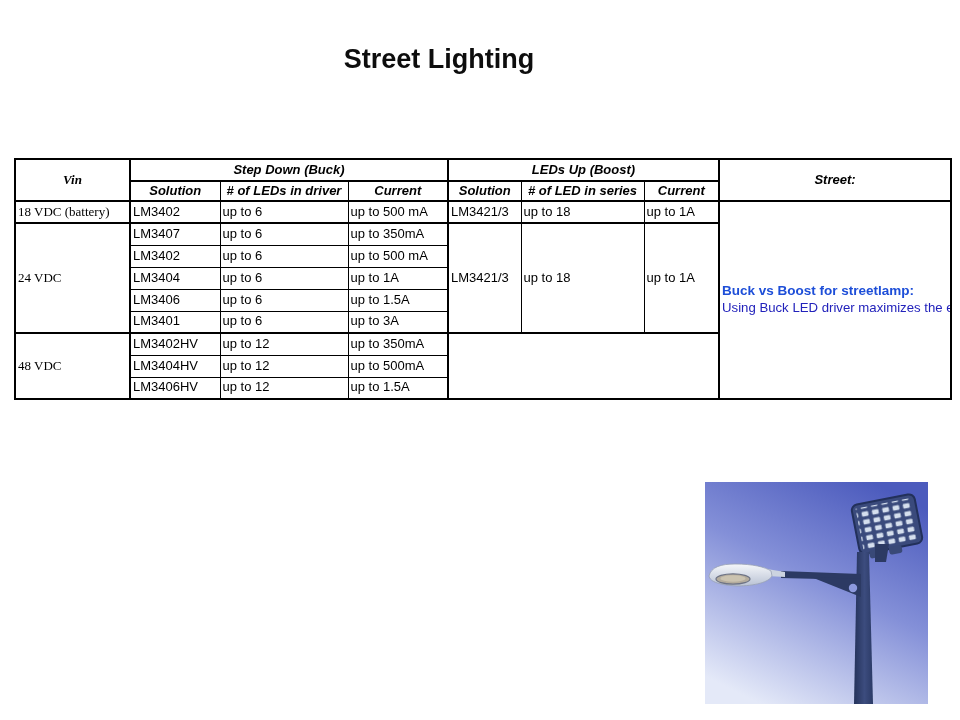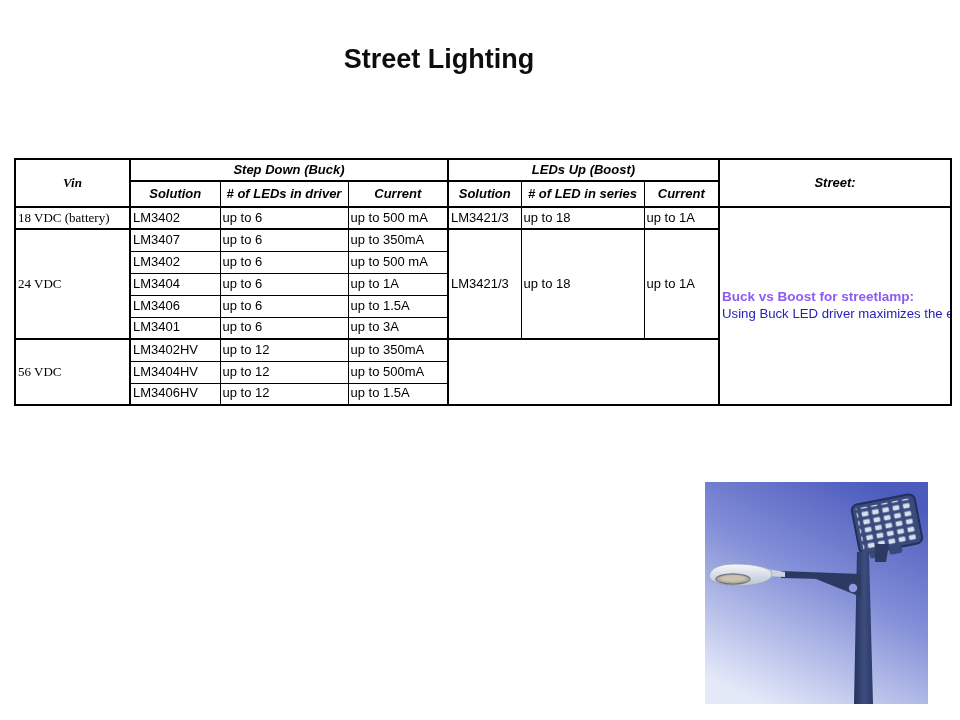--- a/index.html
+++ b/index.html
@@ -17,28 +17,28 @@
     border:2px solid #000;
   }
   .sol-table th,.sol-table td{
     border:1px solid #000;
     font-size:13px;line-height:1.15;
     padding:1px 2px;vertical-align:middle;
     overflow:hidden;white-space:nowrap;
   }
   .sol-table th{font-weight:bold;font-style:italic;}
   .hrow1{height:22px;}
-  .hrow2{height:26px;}
+  .hrow2{height:20px;}
   .drow{height:22px;}
   .bB2{border-bottom-width:2px !important;}
   .bL2{border-left-width:2px !important;}
   .bR2{border-right-width:2px !important;font-family:Liberation Serif, serif;}
   .cur{text-align:left;padding-left:3px;}
   .notes-cell{white-space:normal;padding:2px 3px;}
-  .notes-head{font-weight:bold;font-size:13.5px;color:#8b5cf6;margin-bottom:1px;}
+  .notes-head{font-weight:bold;font-size:13.5px;color:#1d4ed8;margin-bottom:1px;}
   .notes-body{color:#2222bb;font-size:13.2px;line-height:1.4;}
   .photo{
     position:absolute;left:705px;top:482px;width:223px;height:222px;
   }
   .photo svg{display:block;width:223px;height:222px;}
 </style>
 </head>
 <body>
 
 <div class="slide-title">Street Lighting</div>
@@ -108,21 +108,21 @@
     <td>up to 6</td>
     <td class="cur">up to 1.5A</td>
   </tr>
   <tr class="drow">
     <td class="bB2">LM3401</td>
     <td class="bB2">up to 6</td>
     <td class="bB2 cur">up to 3A</td>
   </tr>
 
   <tr class="drow">
-    <td rowspan="3" class="bR2">56 VDC</td>
+    <td rowspan="3" class="bR2">48 VDC</td>
     <td>LM3402HV</td>
     <td>up to 12</td>
     <td class="cur">up to 350mA</td>
     <td rowspan="3" colspan="3" class="bL2"></td>
   </tr>
   <tr class="drow">
     <td>LM3404HV</td>
     <td>up to 12</td>
     <td class="cur">up to 500mA</td>
   </tr>

